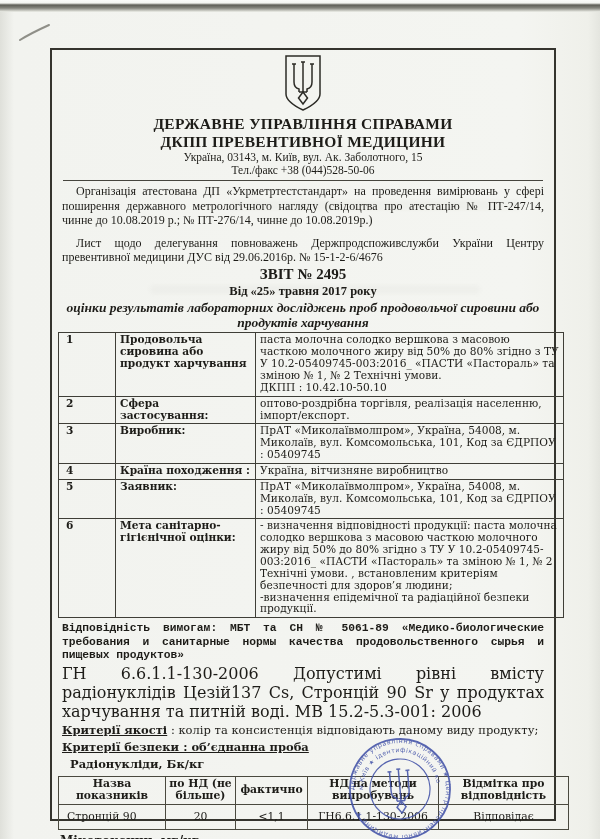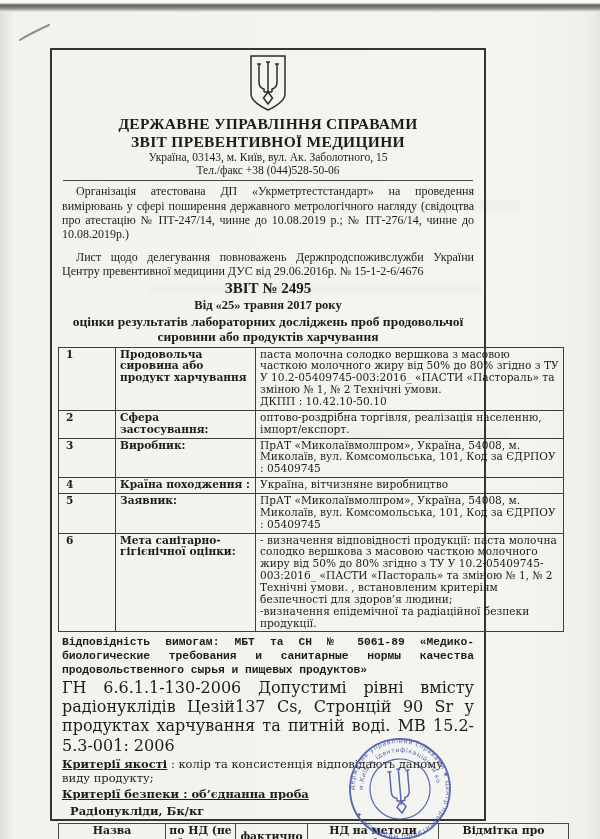--- a/index.html
+++ b/index.html
@@ -9,36 +9,36 @@
     font-family:"Liberation Serif", serif;
     color:#1d1c18;
   }
   .page{position:absolute;inset:0;
     background:linear-gradient(90deg,#dfe0da 0px,#f2f3ef 14px,#f4f5f1 520px,#eff0ea 588px,#e4e5df 600px);}
   .scan-top{position:absolute;top:0;left:0;right:0;height:12px;
     background:linear-gradient(#fbfbf9 0px,#f3f4f0 3px,#5e5e56 5px,#84847c 8px,#eef0ea 12px);}
   .slash{position:absolute;left:16px;top:20px;width:40px;height:24px;}
   .bleed{position:absolute;background:#9a9a92;opacity:.055;border-radius:4px;filter:blur(2px);}
 
-  .frame{position:absolute;left:50px;top:48px;width:436px;height:773px;
+  .frame{position:absolute;left:50px;top:48px;width:506px;height:773px;
     border:2px solid #35342e;box-sizing:border-box;}
   .inner{position:absolute;inset:0;padding:3px 10px 0 10px;box-sizing:border-box;}
 
   .emblem{display:block;margin:1px auto 2px auto;}
   .org-name{font-weight:bold;text-align:center;font-size:15.5px;line-height:1.16;letter-spacing:.3px;}
   .addr{text-align:center;font-size:11.5px;line-height:1.15;}
   .sep{border:0;border-top:1.6px solid #46453e;margin:3px 1px 3px 1px;}
 
   .para{font-size:12px;line-height:1.18;text-align:justify;}
   .indent{text-indent:14px;}
   .deleg{margin-top:9px;}
 
   .report-no{font-weight:bold;text-align:center;font-size:15px;margin-top:2px;}
   .report-date{font-weight:bold;text-align:center;font-size:12.5px;margin-top:1px;}
-  .subject{font-weight:bold;text-align:center;font-size:13.5px;line-height:1.12;margin-top:1px;}
+  .subject{font-weight:bold;text-align:center;font-size:13.5px;line-height:1.12;margin-top:1px;font-style:italic;}
 
   table{border-collapse:collapse;table-layout:fixed;}
   .t1{width:505px;margin-left:-4px;margin-top:2px;
       font-family:"DejaVu Serif", serif;font-size:10.6px;line-height:1.12;}
   .t1 td{border:1.5px solid #3f3e37;padding:1px 4px 2px 4px;vertical-align:top;}
   .t1 .num{font-weight:bold;padding-left:7px;}
   .t1 .lbl{font-weight:bold;}
   .preline{white-space:pre-line;}
 
   .compliance{font-family:Liberation Mono, monospace;font-weight:bold;font-size:11.3px;line-height:1.2;margin-top:4px;text-align:justify;}
@@ -88,21 +88,21 @@
           <path d="M22 8 V38"></path>
           <path d="M13 10 V28 Q13 34 18 35 L18 38"></path>
           <path d="M31 10 V28 Q31 34 26 35 L26 38"></path>
           <path d="M18 38 H26"></path>
           <path d="M22 38 L17.5 44 L22 50 L26.5 44 Z"></path>
           <path d="M11 10 H15 M20 8 H24 M29 10 H33"></path>
         </g>
       </svg>
 
       <div class="org-name">ДЕРЖАВНЕ УПРАВЛІННЯ СПРАВАМИ</div>
-      <div class="org-name">ЗВІТ ПРЕВЕНТИВНОЇ МЕДИЦИНИ</div>
+      <div class="org-name">ДКПП ПРЕВЕНТИВНОЇ МЕДИЦИНИ</div>
       <div class="addr">Україна, 03143, м. Київ, вул. Ак. Заболотного, 15</div>
       <div class="addr">Тел./факс +38 (044)528-50-06</div>
 
       <hr class="sep">
 
       <div class="para indent">Організація атестована ДП «Укрметртестстандарт» на проведення вимірювань у сфері поширення державного метрологічного нагляду (свідоцтва про атестацію № ПТ-247/14, чинне до 10.08.2019 р.; № ПТ-276/14, чинне до 10.08.2019р.)</div>
       <div class="para indent deleg">Лист щодо делегування повноважень Держпродспоживслужби України Центру превентивної медицини ДУС від 29.06.2016р. № 15-1-2-6/4676</div>
 
       <div class="report-no">ЗВІТ № 2495</div>
       <div class="report-date">Від «25» травня  2017 року</div>

